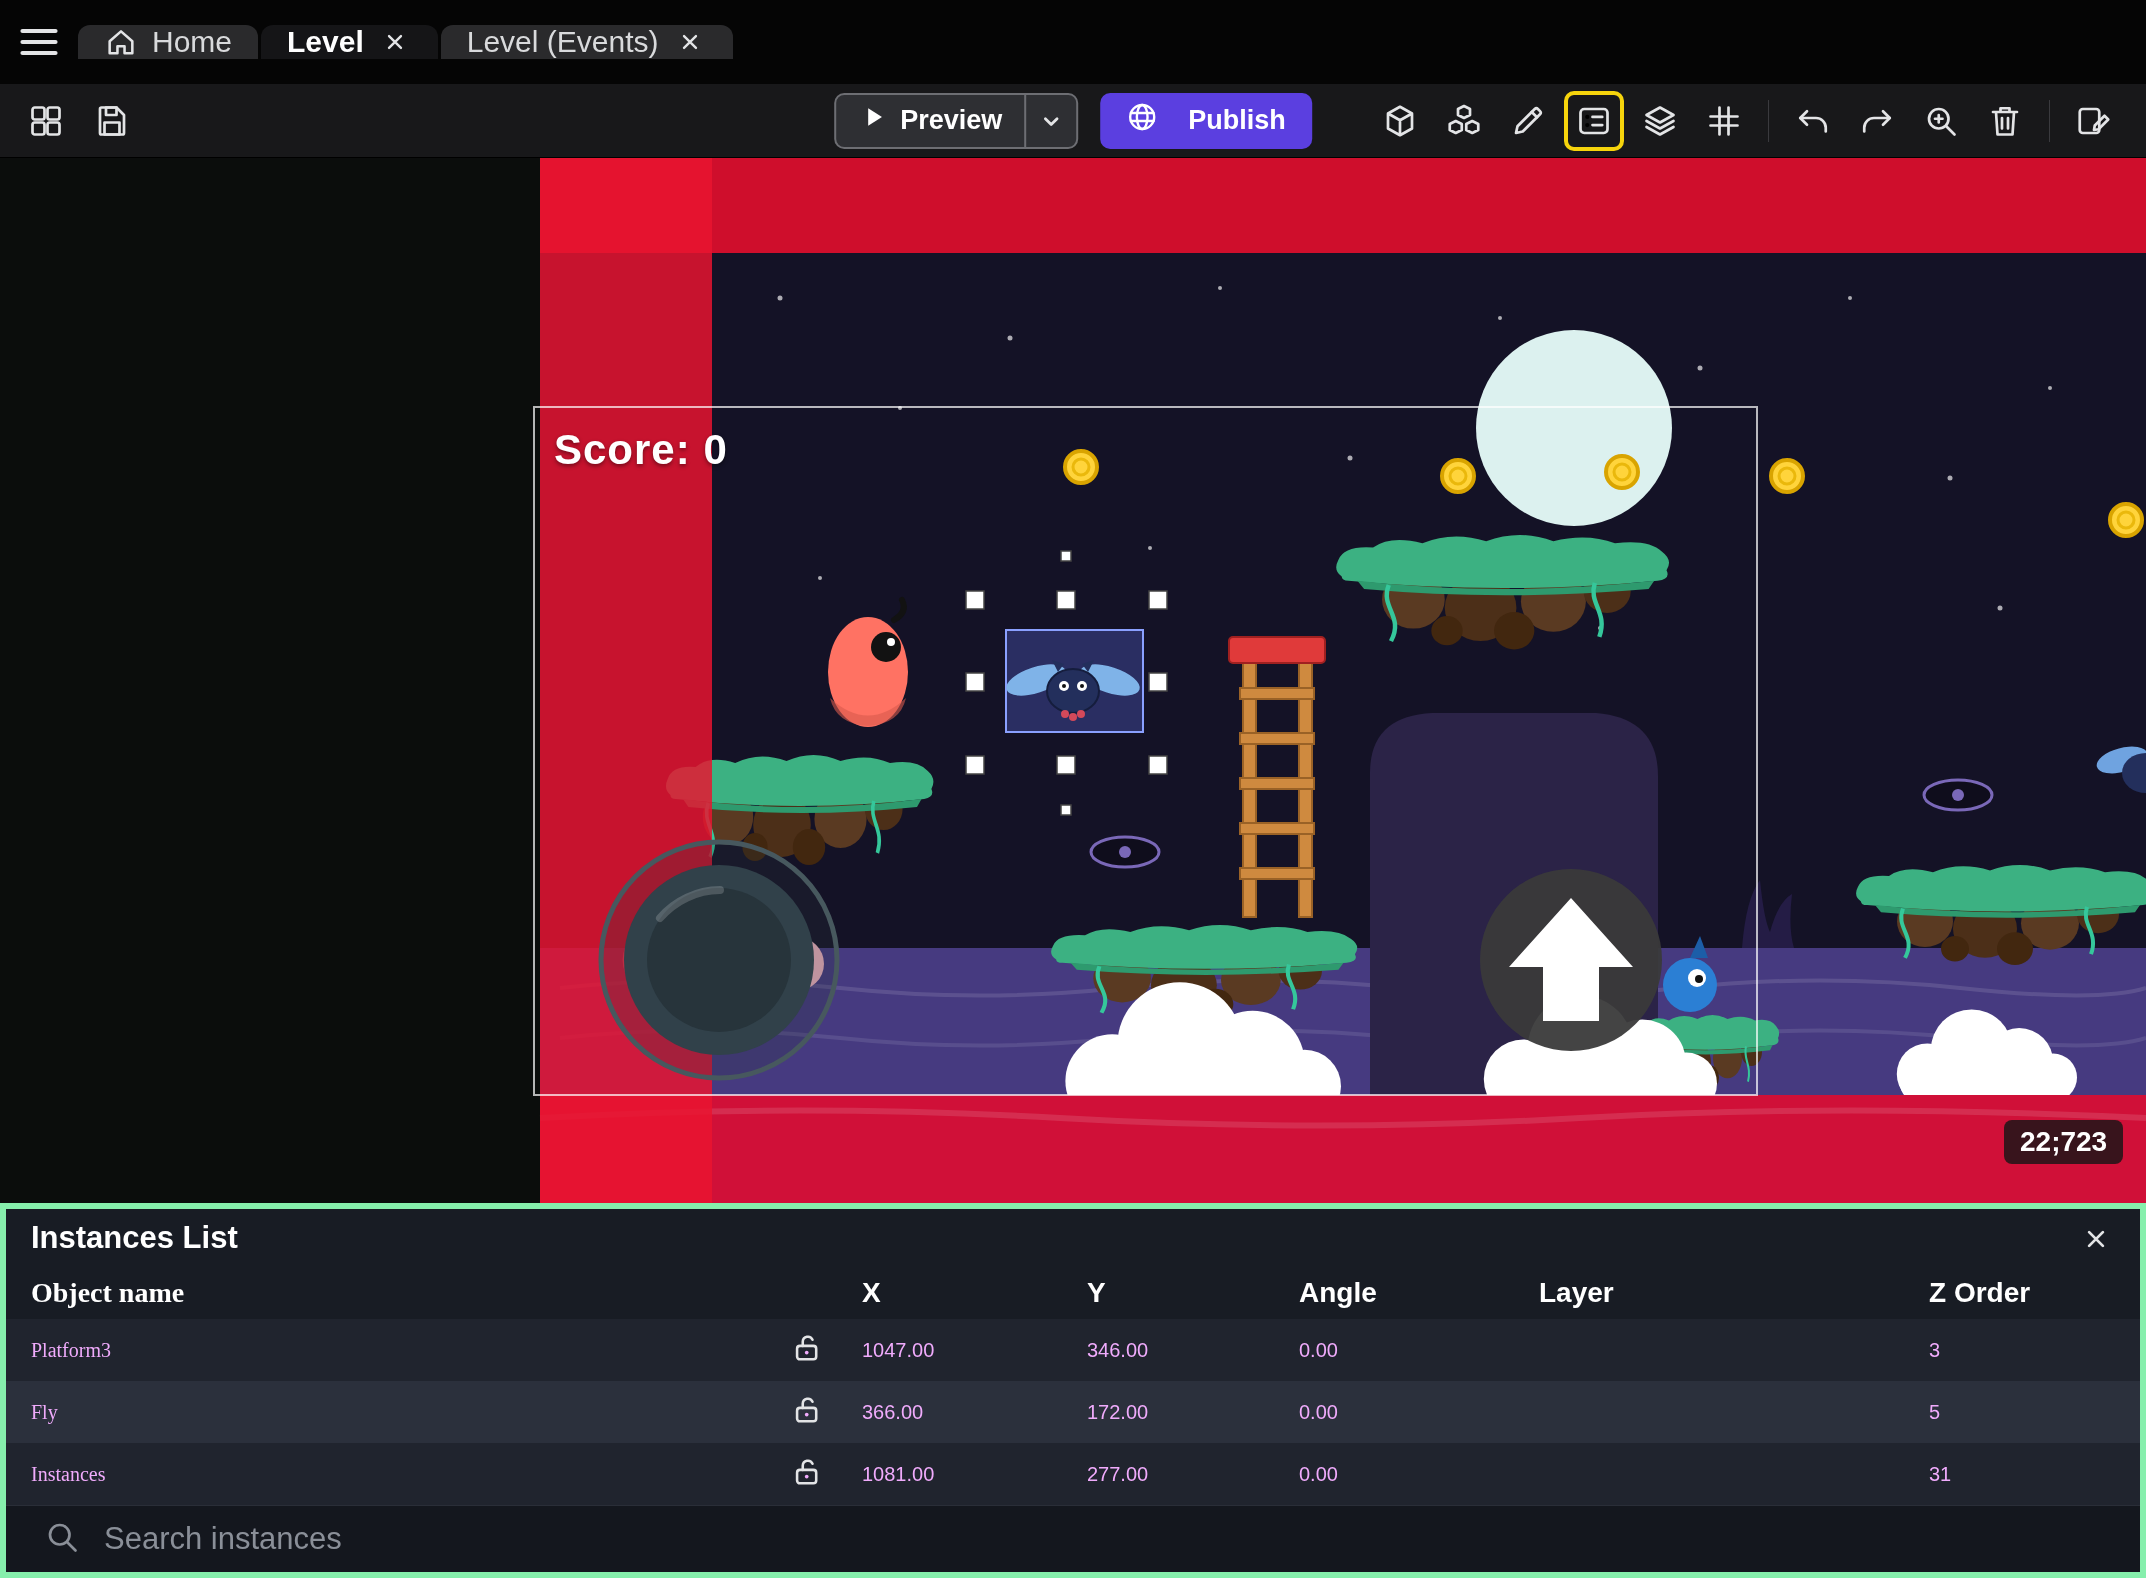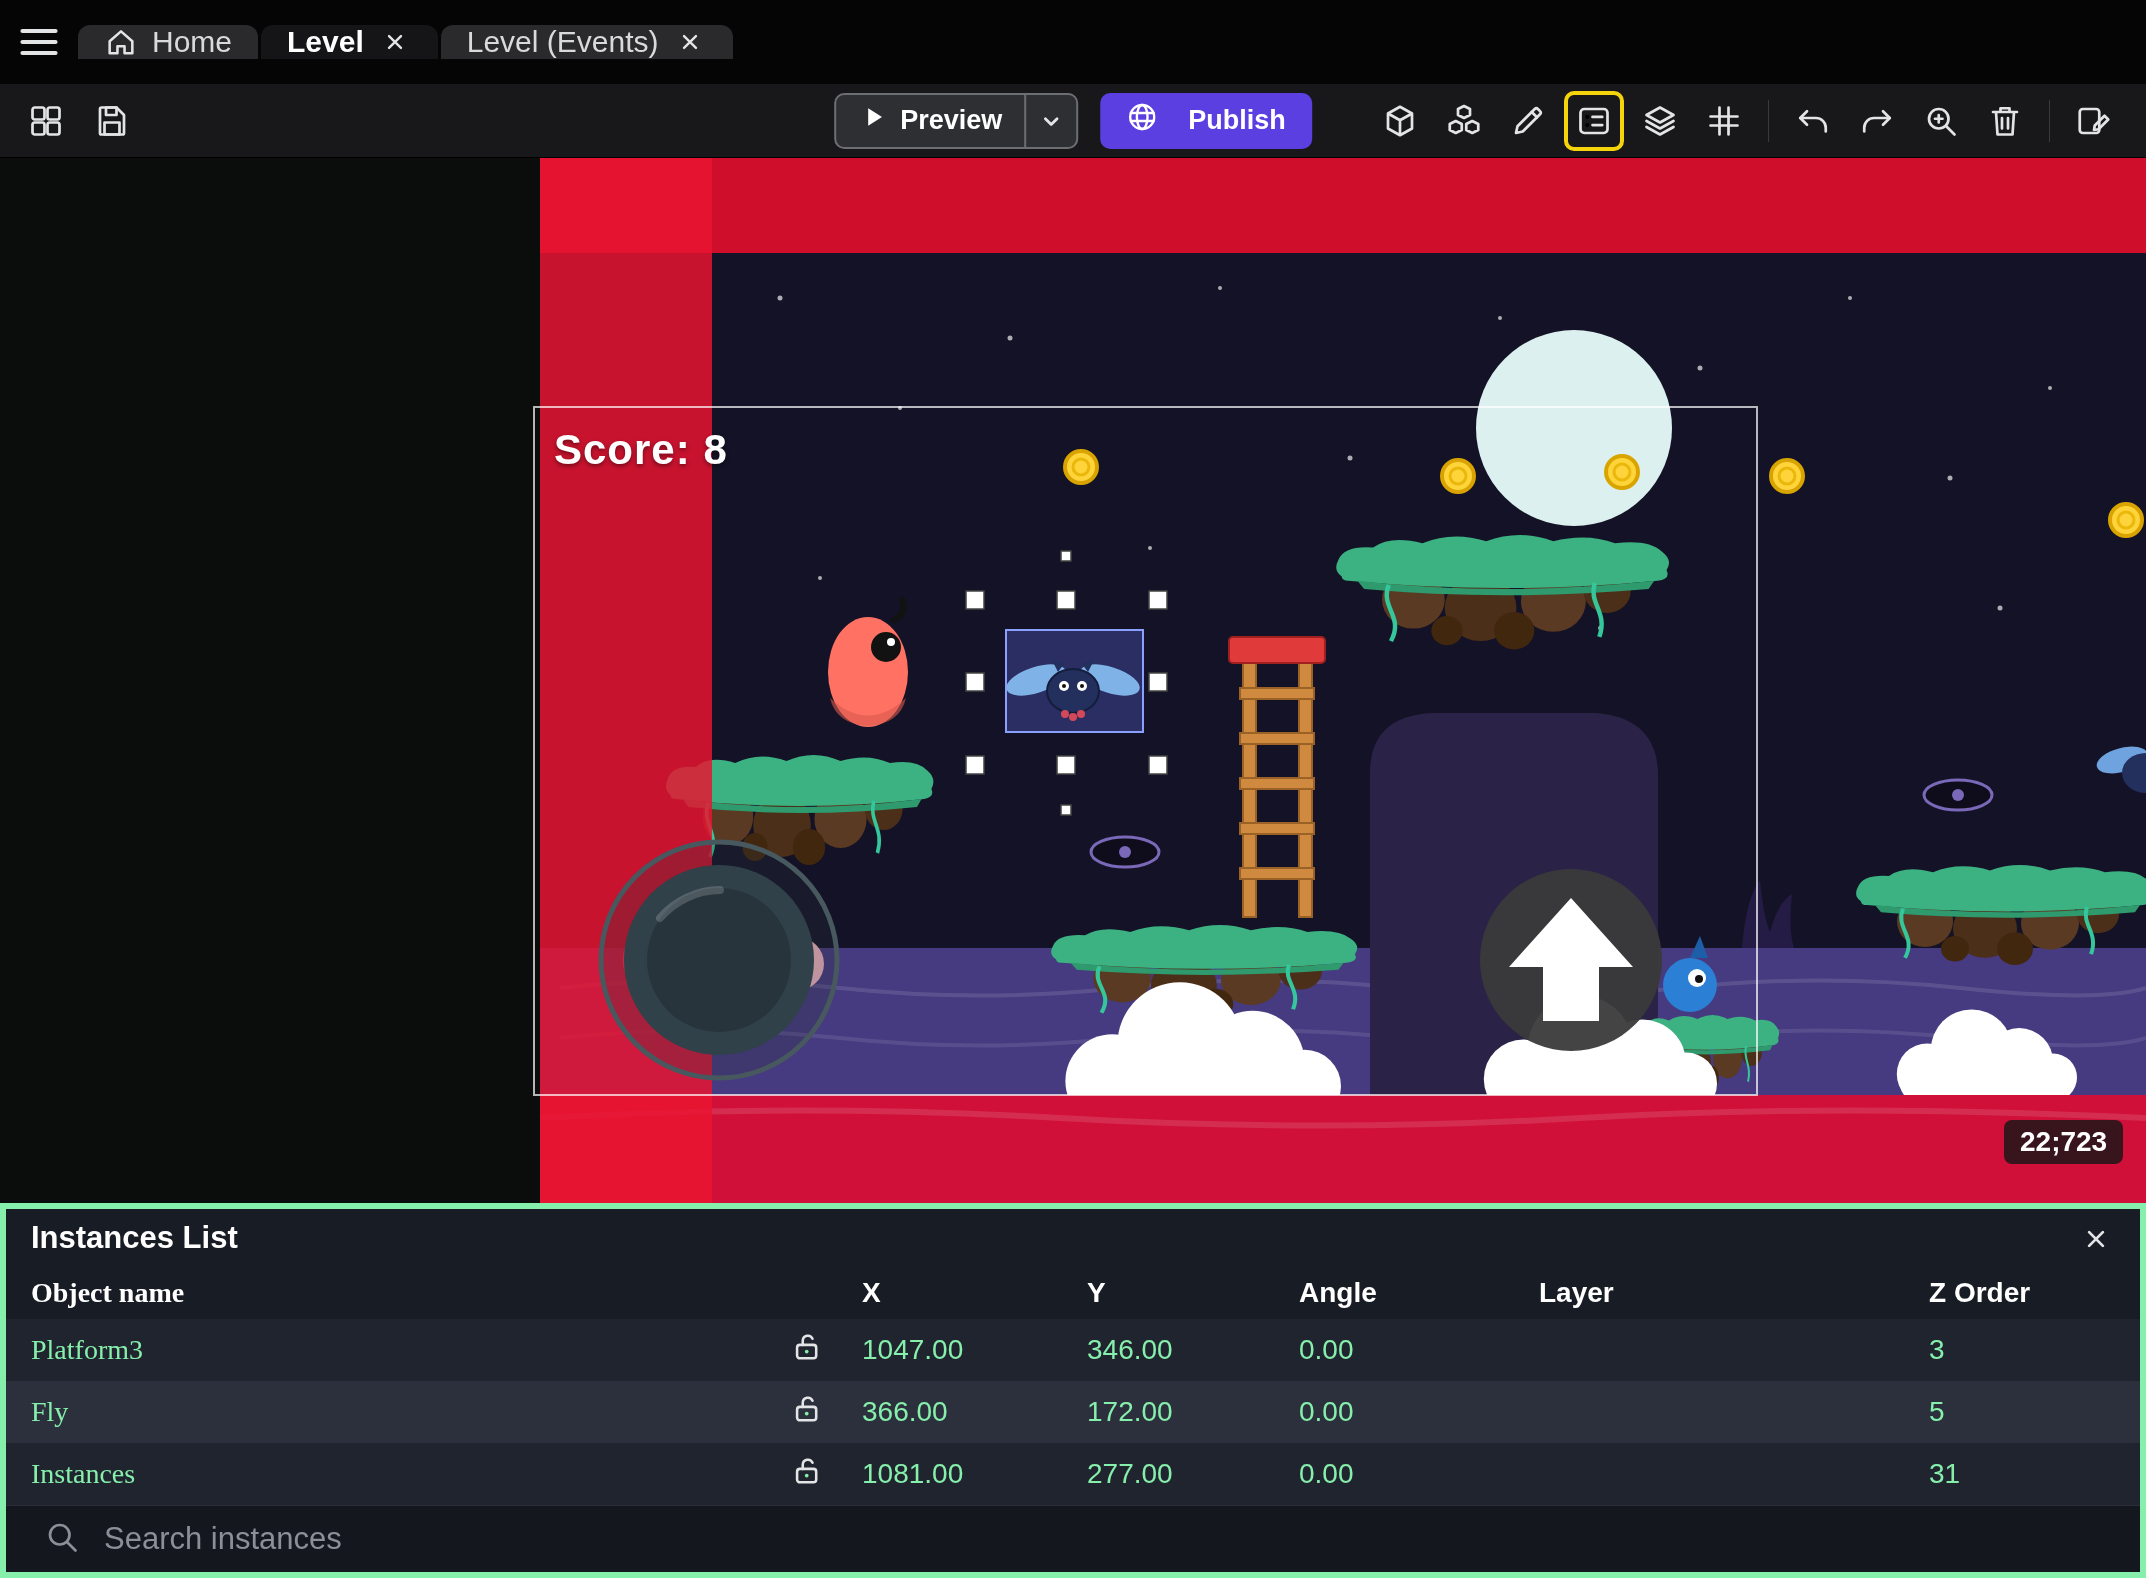--- a/index.html
+++ b/index.html
@@ -37,21 +37,21 @@
   .canvas svg.scene { position:absolute; left:0; top:0; }
   .score-text { position:absolute; left:554px; top:268px; font-size:42px; font-weight:800; color:#ffffff; text-shadow:0 2px 4px rgba(0,0,0,.45); letter-spacing:1px; }
   .coord-badge { position:absolute; left:2004px; top:962px; background:rgba(22,22,22,.82); color:#fff; font-size:28px; font-weight:700; padding:6px 16px; border-radius:8px; }
 
   
   .ipanel { position:absolute; left:0; top:1203px; width:2146px; height:375px; background:#181c24; border:6px solid #86efac; display:flex; flex-direction:column; }
   .ipanel-title { height:58px; display:flex; align-items:center; padding:0 25px; font-size:31px; font-weight:700; color:#fff; position:relative; }
   .ipanel-close { position:absolute; right:24px; top:10px; width:40px; height:40px; display:flex; align-items:center; justify-content:center; background:transparent; border:none; cursor:pointer; }
   .igrid { display:grid; grid-template-columns:731px 90px 225px 212px 240px 390px 1fr; align-items:center; padding-left:25px; }
   .iheader { height:52px; font-size:28px; font-weight:700; color:#fff; }
-  .irow { height:62px; font-size:28px; color:#86efac; cursor:pointer; }
+  .irow { height:62px; font-size:20px; color:#f0abfc; cursor:pointer; }
   .irow.alt { background:#2b303c; }
   .irow.base { background:#20242e; }
   .cell { padding-left:10px; overflow:hidden; white-space:nowrap; }
   .cell.namecell { padding-left:0;font-family:Liberation Serif, serif; }
   .cell.lockcell { display:flex; justify-content:center; padding-left:0; }
   .cell.lockcell svg { width:34px; height:34px; }
   .searchrow { flex:1; display:flex; align-items:center; gap:24px; padding:0 38px; background:#14171e; border-top:1px solid #2a2e38; }
   .searchrow svg { width:36px; height:36px; stroke:#8a8f98; }
   .searchrow input { flex:1; background:transparent; border:none; outline:none; font-size:31px; color:#e8eaed; font-family:"Liberation Sans", sans-serif; }
   .searchrow input::placeholder { color:#8a8f98; }
@@ -451,21 +451,21 @@
         <path d="M660,760 a80,80 0 0 1 60,-28" stroke="rgba(255,255,255,0.18)" stroke-width="8" fill="none" stroke-linecap="round"></path>
       </g>
 
       <g>
         <circle cx="1571" cy="802" r="91" fill="rgba(58,58,58,0.95)"></circle>
         <path d="M1571,740 L1633,809 L1599,809 L1599,863 L1543,863 L1543,809 L1509,809 Z" fill="#ffffff"></path>
       </g>
 
       <rect x="534" y="249" width="1223" height="688" fill="none" stroke="rgba(255,255,255,0.7)" stroke-width="2"></rect>
     </svg>
-    <div class="score-text">Score: 8</div>
+    <div class="score-text">Score: 0</div>
     <div class="coord-badge">22;723</div>
   </div>
 
   <div class="ipanel">
     <div class="ipanel-title">
       <span>Instances List</span>
       <button class="ipanel-close">
           <svg class="ic" width="30" height="30" viewBox="0 0 24 24">
             <use href="#sym-close"></use>
           </svg>

